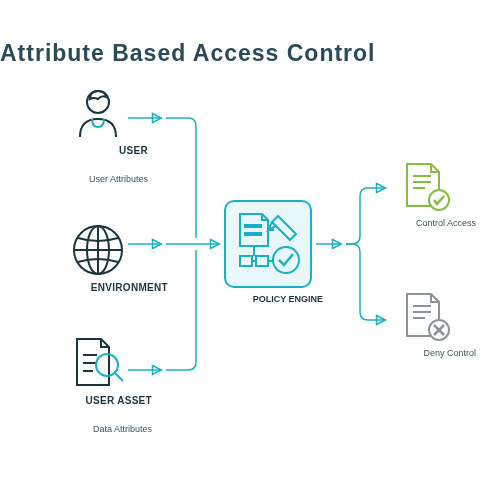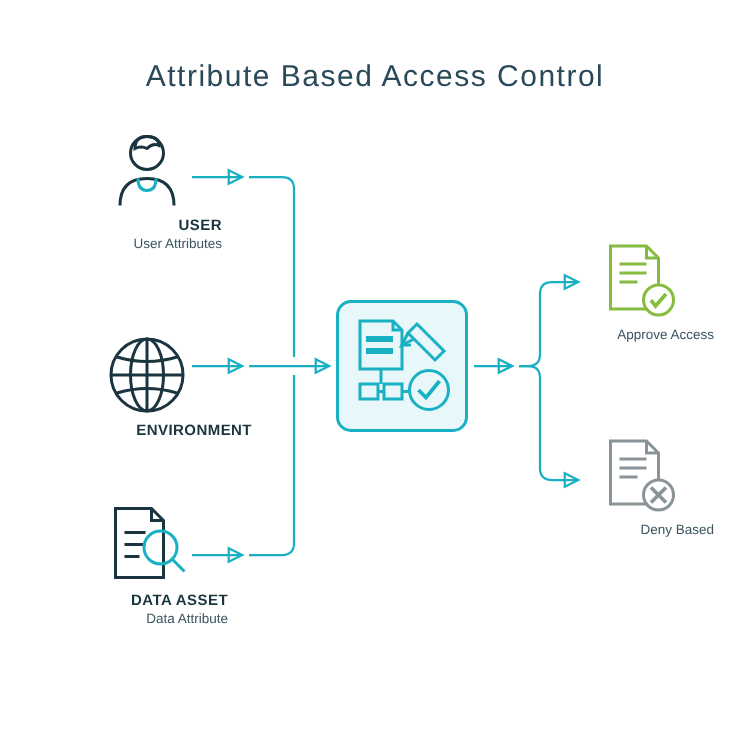--- a/index.html
+++ b/index.html
@@ -9,46 +9,45 @@
     background: #ffffff;
     font-family: Arial, Helvetica, sans-serif;
     position: relative;
     overflow: hidden;
   }
   .title {
     position: absolute;
     top: 40px;
     left: 0;
     right: 0;
-    text-align: center;
-    font-size: 20px;
+    font-size: 23px;
     letter-spacing: 1px;
     color: #2a4a5a;
-    font-weight: 400;
+    font-weight: 700;
   }
   .node {
     position: absolute;
     text-align: right;
   }
   .node-icon {
     display: flex;
     align-items: center;
     justify-content: center;
   }
   .node-title {
     font-size: 10px;
     font-weight: 700;
     color: #1a3540;
     margin-top: 4px;
     letter-spacing: 0.3px;
   }
   .node-sub {
     font-size: 9px;
     color: #3a5560;
-    margin-top: 1px;
+    margin-top: 18px;
   }
 
   .user-node { left: 48px; top: 85px; width: 100px; }
   .env-node { left: 28px; top: 222px; width: 140px; }
   .data-node { left: 42px; top: 335px; width: 110px; }
 
   .policy-node { left: 213px; top: 200px; width: 110px; }
   .policy-box {
     width: 88px; height: 88px;
     border: 2px solid #1ab0c4;
@@ -145,22 +144,22 @@
     <svg width="56" height="56" viewBox="0 0 56 56">
       <path d="M 8 4 L 32 4 L 40 12 L 40 50 L 8 50 Z" fill="none" stroke="#1a3540" stroke-width="2"></path>
       <path d="M 32 4 L 32 12 L 40 12" fill="none" stroke="#1a3540" stroke-width="2"></path>
       <line x1="14" y1="20" x2="28" y2="20" stroke="#1a3540" stroke-width="2"></line>
       <line x1="14" y1="28" x2="28" y2="28" stroke="#1a3540" stroke-width="2"></line>
       <line x1="14" y1="36" x2="24" y2="36" stroke="#1a3540" stroke-width="2"></line>
       <circle cx="38" cy="30" r="11" fill="none" stroke="#1ab0c4" stroke-width="2"></circle>
       <line x1="46" y1="38" x2="54" y2="46" stroke="#1ab0c4" stroke-width="2"></line>
     </svg>
   </div>
-  <div class="node-title">DATA ASSET</div>
-  <div class="node-sub">Data Attribute</div>
+  <div class="node-title">USER ASSET</div>
+  <div class="node-sub">Data Attributes</div>
 </div>
 
 <div class="node policy-node">
   <div class="policy-box">
     <svg width="76" height="76" viewBox="0 0 76 76">
 
       <path d="M 10 8 L 32 8 L 38 14 L 38 40 L 10 40 Z" fill="none" stroke="#1ab0c4" stroke-width="2"></path>
       <path d="M 32 8 L 32 14 L 38 14" fill="none" stroke="#1ab0c4" stroke-width="2"></path>
       <rect x="14" y="18" width="18" height="4" fill="#1ab0c4"></rect>
       <rect x="14" y="26" width="18" height="4" fill="#1ab0c4"></rect>
@@ -173,44 +172,45 @@
 
       <rect x="10" y="50" width="12" height="10" fill="none" stroke="#1ab0c4" stroke-width="2"></rect>
       <rect x="26" y="50" width="12" height="10" fill="none" stroke="#1ab0c4" stroke-width="2"></rect>
       <line x1="22" y1="55" x2="26" y2="55" stroke="#1ab0c4" stroke-width="2"></line>
 
       <circle cx="56" cy="54" r="13" fill="none" stroke="#1ab0c4" stroke-width="2"></circle>
       <path d="M 49 54 L 54 59 L 63 48" fill="none" stroke="#1ab0c4" stroke-width="2.5"></path>
       <line x1="38" y1="55" x2="43" y2="55" stroke="#1ab0c4" stroke-width="2"></line>
     </svg>
   </div>
+  <div class="policy-label">POLICY ENGINE</div>
 </div>
 
 <div class="node approve-node">
   <div class="node-icon">
     <svg width="54" height="54" viewBox="0 0 54 54">
       <path d="M 8 4 L 32 4 L 40 12 L 40 46 L 8 46 Z" fill="none" stroke="#86bc40" stroke-width="2"></path>
       <path d="M 32 4 L 32 12 L 40 12" fill="none" stroke="#86bc40" stroke-width="2"></path>
       <line x1="14" y1="16" x2="32" y2="16" stroke="#86bc40" stroke-width="2"></line>
       <line x1="14" y1="22" x2="32" y2="22" stroke="#86bc40" stroke-width="2"></line>
       <line x1="14" y1="28" x2="26" y2="28" stroke="#86bc40" stroke-width="2"></line>
       <circle cx="40" cy="40" r="10" fill="#ffffff" stroke="#86bc40" stroke-width="2"></circle>
       <path d="M 35 40 L 38 44 L 45 36" fill="none" stroke="#86bc40" stroke-width="2.5"></path>
     </svg>
   </div>
-  <div class="out-label">Approve Access</div>
+  <div class="out-label">Control Access</div>
 </div>
 
 <div class="node deny-node">
   <div class="node-icon">
     <svg width="54" height="54" viewBox="0 0 54 54">
       <path d="M 8 4 L 32 4 L 40 12 L 40 46 L 8 46 Z" fill="none" stroke="#8a9398" stroke-width="2"></path>
       <path d="M 32 4 L 32 12 L 40 12" fill="none" stroke="#8a9398" stroke-width="2"></path>
       <line x1="14" y1="16" x2="32" y2="16" stroke="#8a9398" stroke-width="2"></line>
       <line x1="14" y1="22" x2="32" y2="22" stroke="#8a9398" stroke-width="2"></line>
       <line x1="14" y1="28" x2="26" y2="28" stroke="#8a9398" stroke-width="2"></line>
       <circle cx="40" cy="40" r="10" fill="#ffffff" stroke="#8a9398" stroke-width="2"></circle>
       <line x1="35" y1="35" x2="45" y2="45" stroke="#8a9398" stroke-width="2.5"></line>
       <line x1="45" y1="35" x2="35" y2="45" stroke="#8a9398" stroke-width="2.5"></line>
     </svg>
   </div>
-  <div class="out-label">Deny Based</div>
+  <div class="out-label">Deny Control</div>
 </div>
 
 </body></html>

